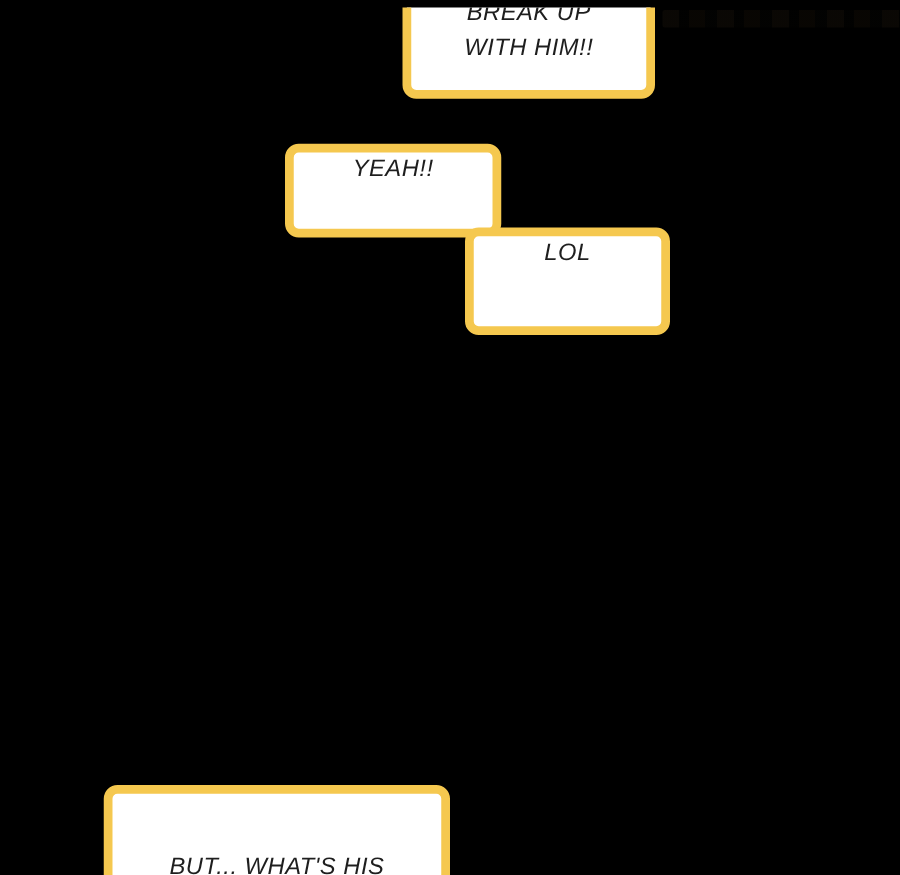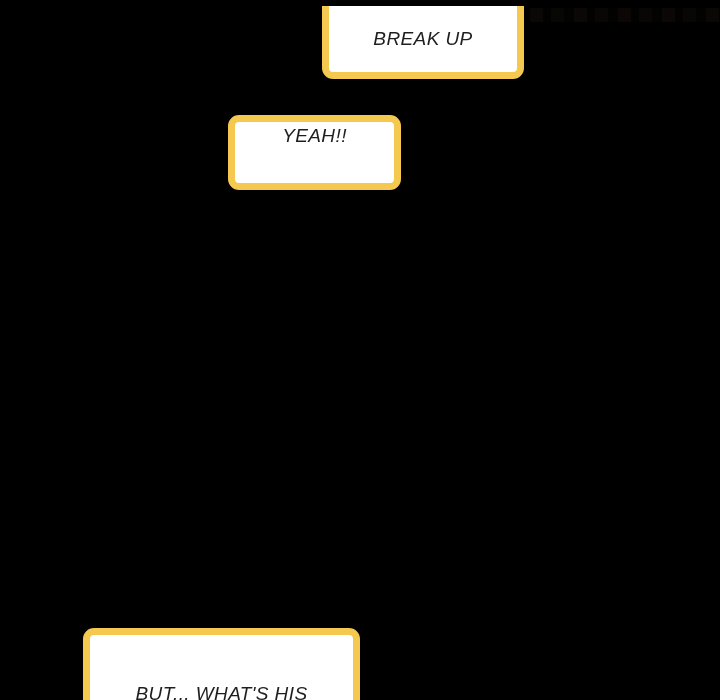--- a/index.html
+++ b/index.html
@@ -71,24 +71,28 @@
 </style>
 </head>
 <body>
 
 <div class="panel">
 
   <div class="artifact"></div>
 
   <div class="bubble bubble-breakup">
     <div class="line">BREAK UP</div>
+    <div class="line">WITH HIM!!</div>
   </div>
 
   <div class="bubble bubble-yeah">
     <div class="line">YEAH!!</div>
   </div>
 
+  <div class="bubble bubble-lol">
+    <div class="line">LOL</div>
+  </div>
 
   <div class="bubble bubble-but">
     <div class="line">BUT... WHAT'S HIS</div>
   </div>
 
 </div>
 
 </body></html>

